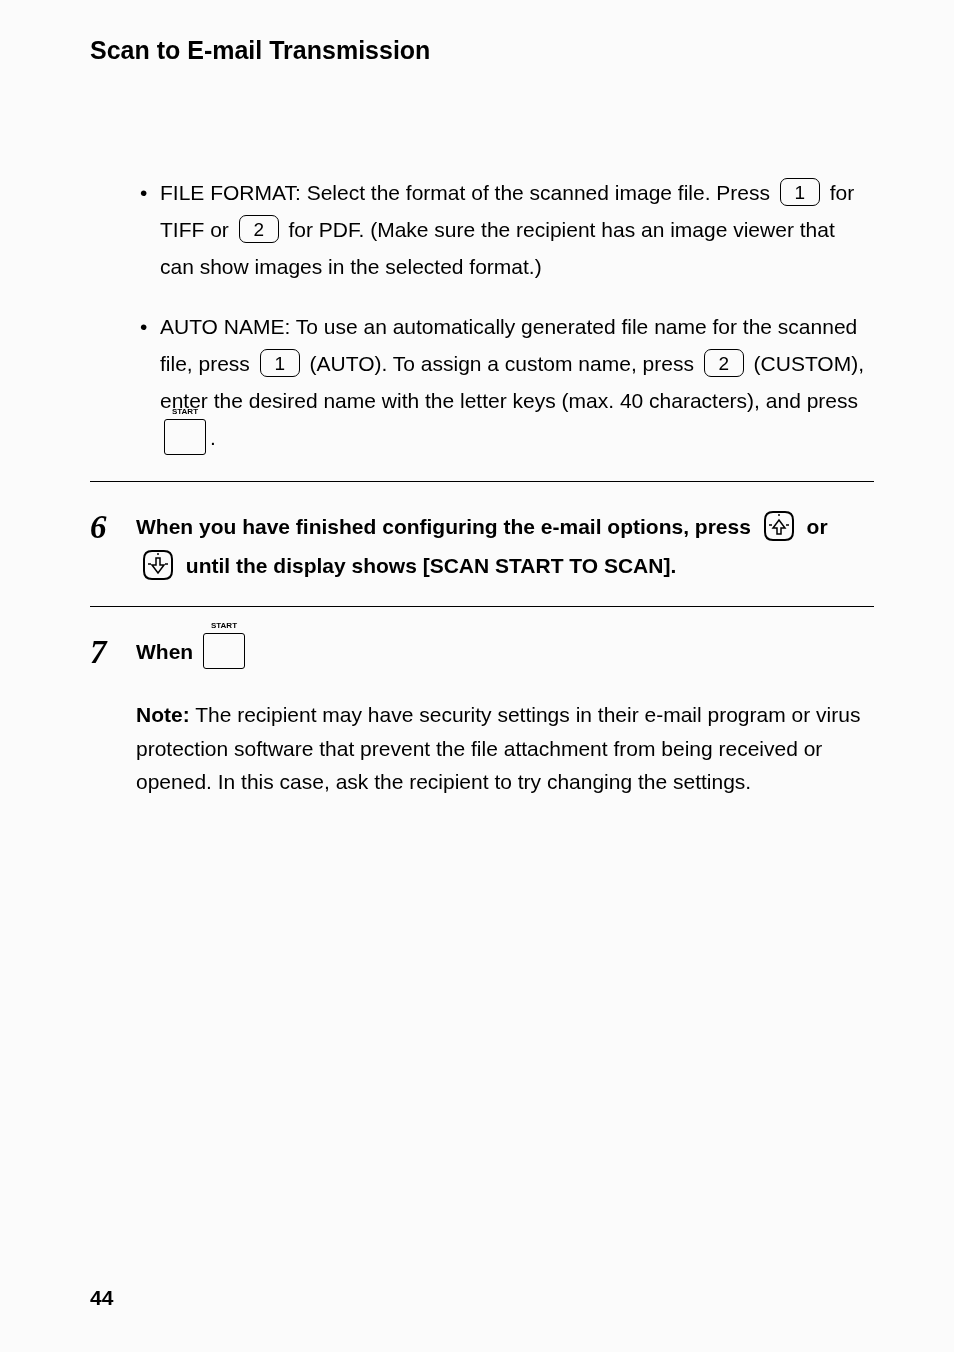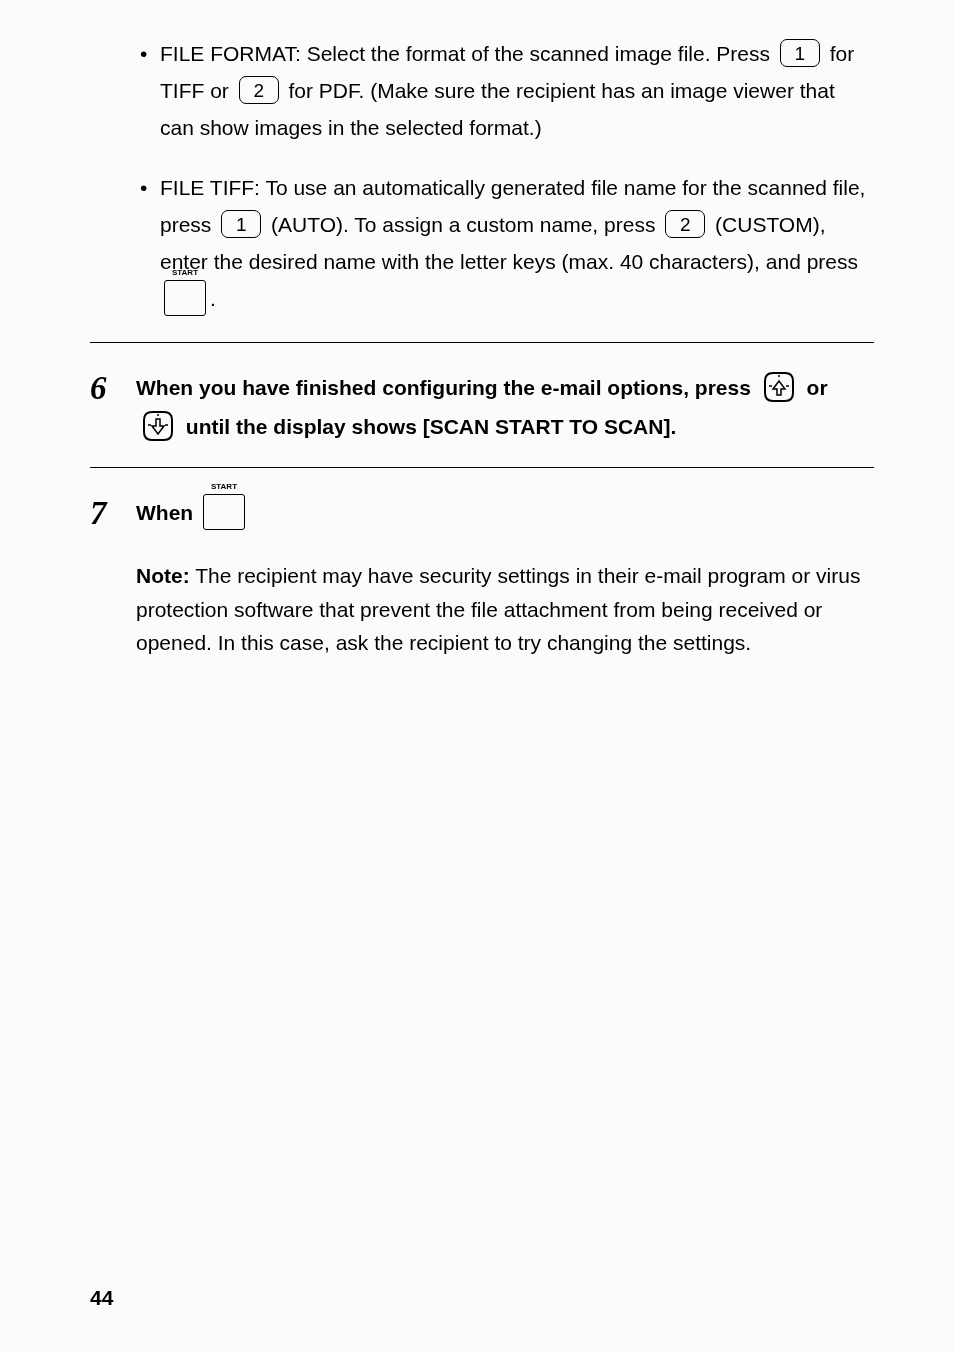--- a/index.html
+++ b/index.html
@@ -135,33 +135,34 @@
       bottom: 42px;
       left: 90px;
       font-weight: bold;
       font-size: 21px;
     }
   </style>
 </head>
 <body>
 
 <div class="page">
+  <h1 class="page-title">Scan to E-mail Transmission</h1>
 
   <div class="content-block">
     <div class="bullet-item">
       <span class="bullet-dot">•</span>
       <span class="bullet-text">
         <span>FILE FORMAT:</span><span> Select the format of the scanned image file. Press </span><span class="key-btn">1</span><span> for TIFF or </span><span class="key-btn">2</span><span> for PDF. (Make sure the recipient has an image viewer that can show images in the selected format.)</span>
       </span>
     </div>
 
     <div class="bullet-item">
       <span class="bullet-dot">•</span>
       <span class="bullet-text">
-        <span>FILE TIFF:</span><span> To use an automatically generated file name for the scanned file, press </span><span class="key-btn">1</span><span> (AUTO). To assign a custom name, press </span><span class="key-btn">2</span><span> (CUSTOM), enter the desired name with the letter keys (max. 40 characters), and press </span><span class="start-btn">
+        <span>AUTO NAME:</span><span> To use an automatically generated file name for the scanned file, press </span><span class="key-btn">1</span><span> (AUTO). To assign a custom name, press </span><span class="key-btn">2</span><span> (CUSTOM), enter the desired name with the letter keys (max. 40 characters), and press </span><span class="start-btn">
           <span class="start-label">START</span>
           <svg class="start-diamond" viewBox="0 0 12 12">
               <path d="M6 0 L12 6 L6 12 L0 6 Z M6 4 L8 6 L6 8 L4 6 Z" fill="#000" fill-rule="evenodd"></path>
             </svg>
         </span><span>.</span>
       </span>
     </div>
   </div>
 
   <hr class="divider">

